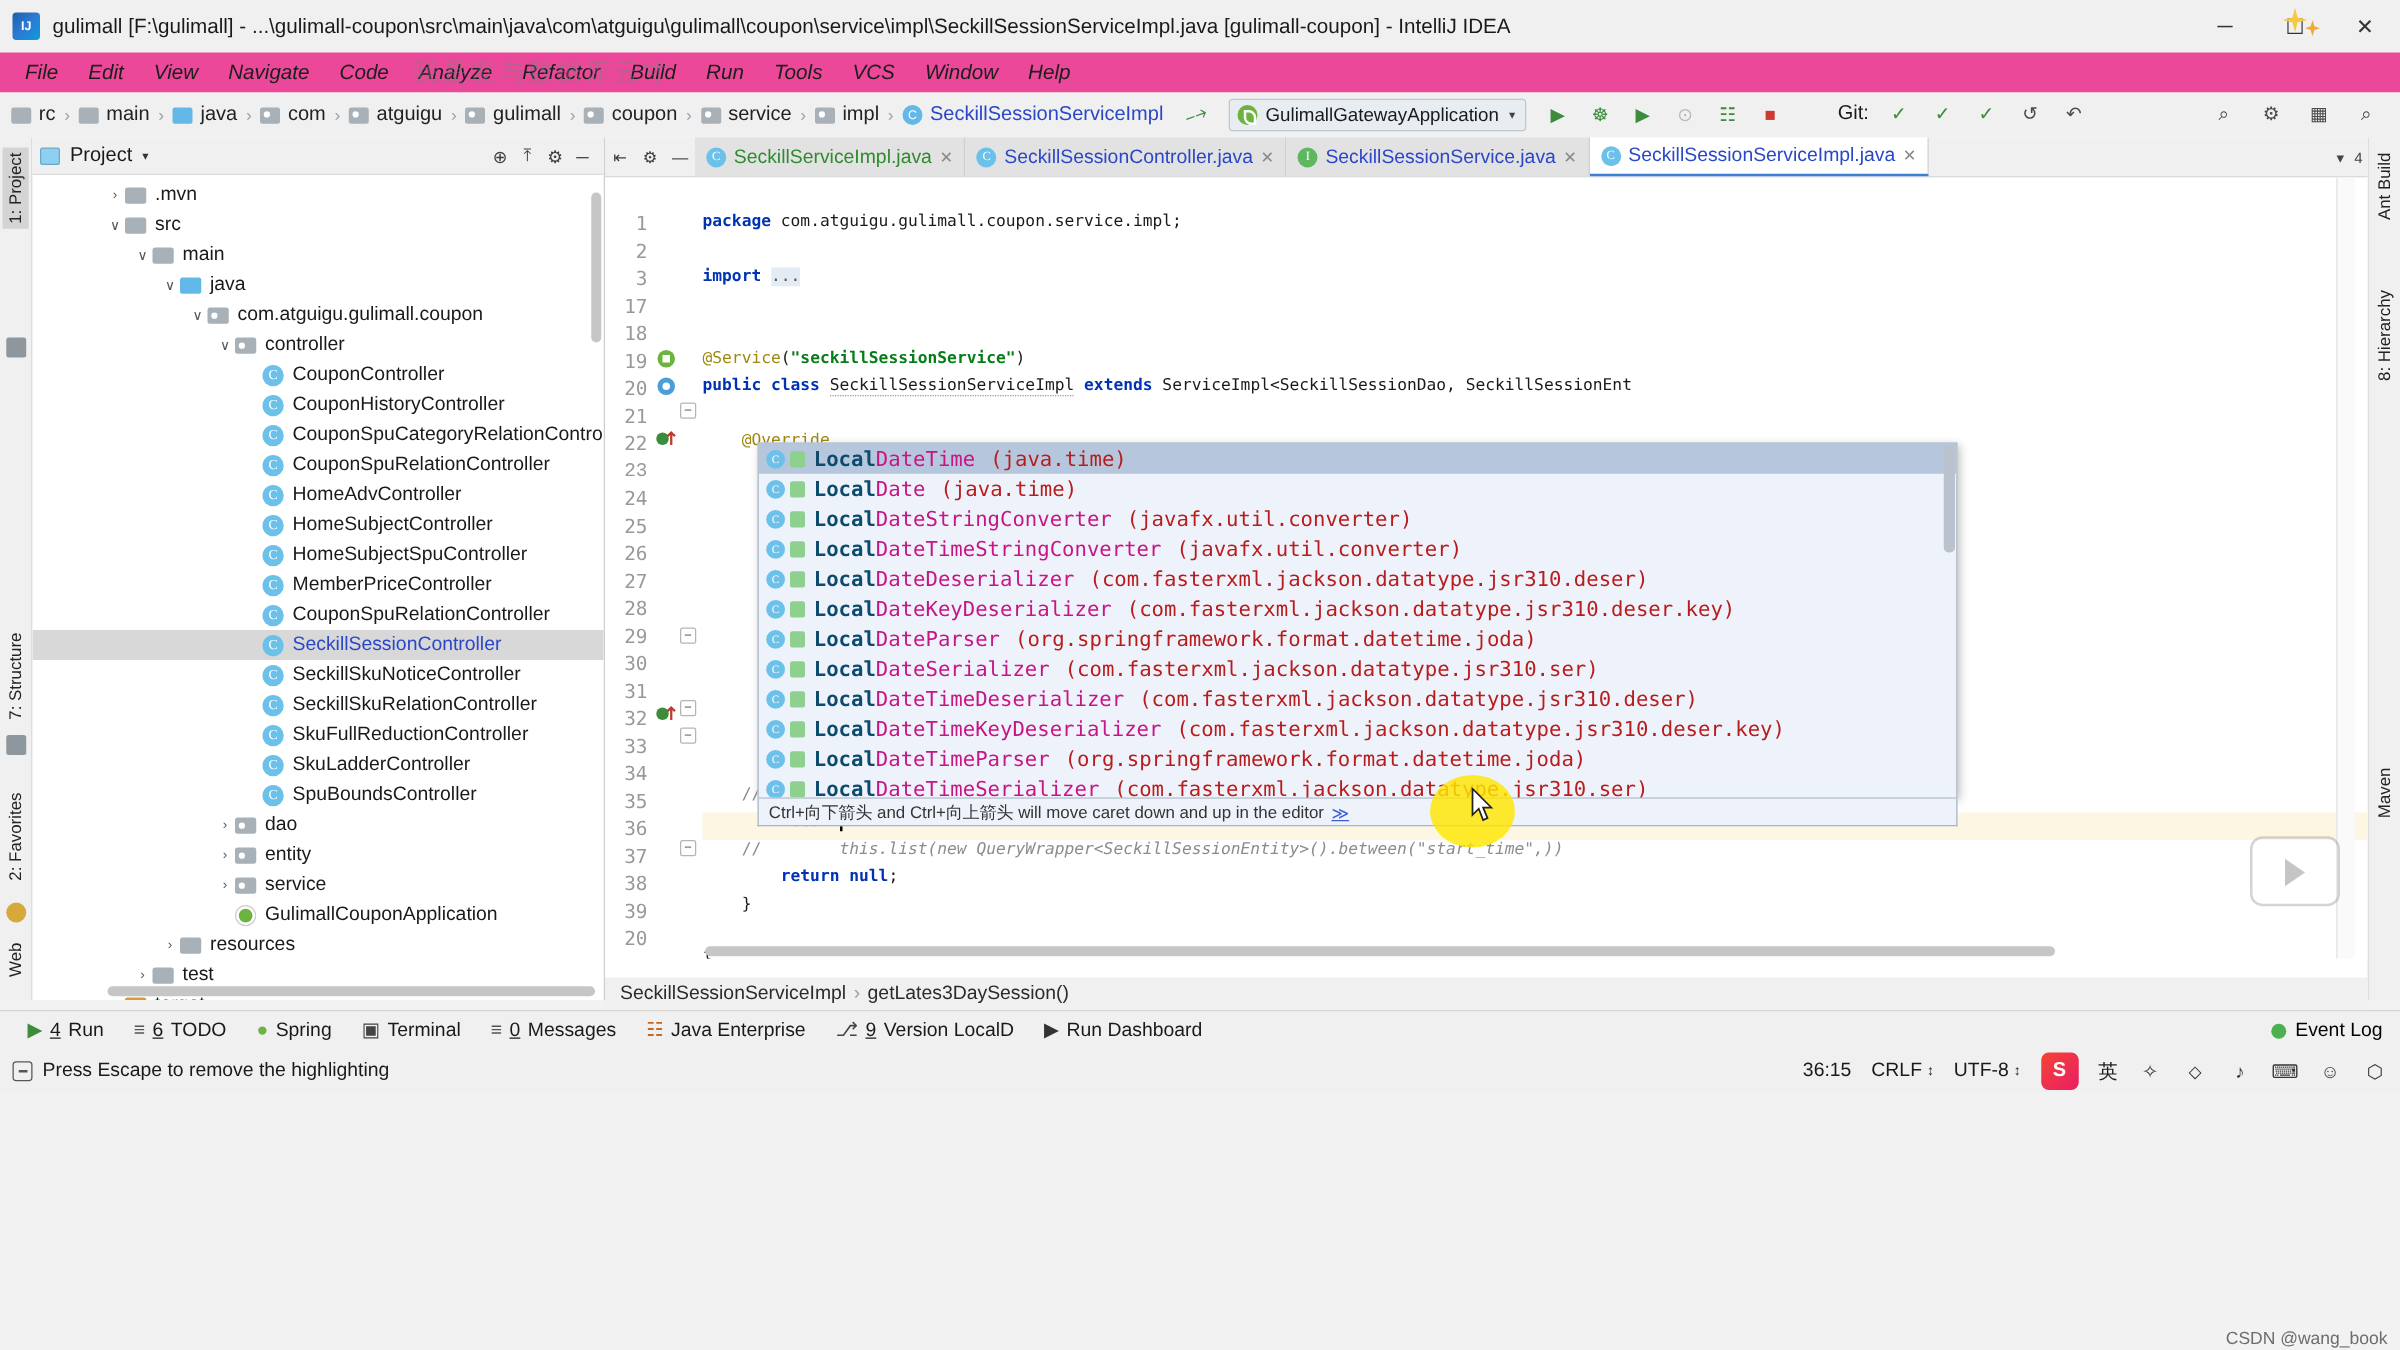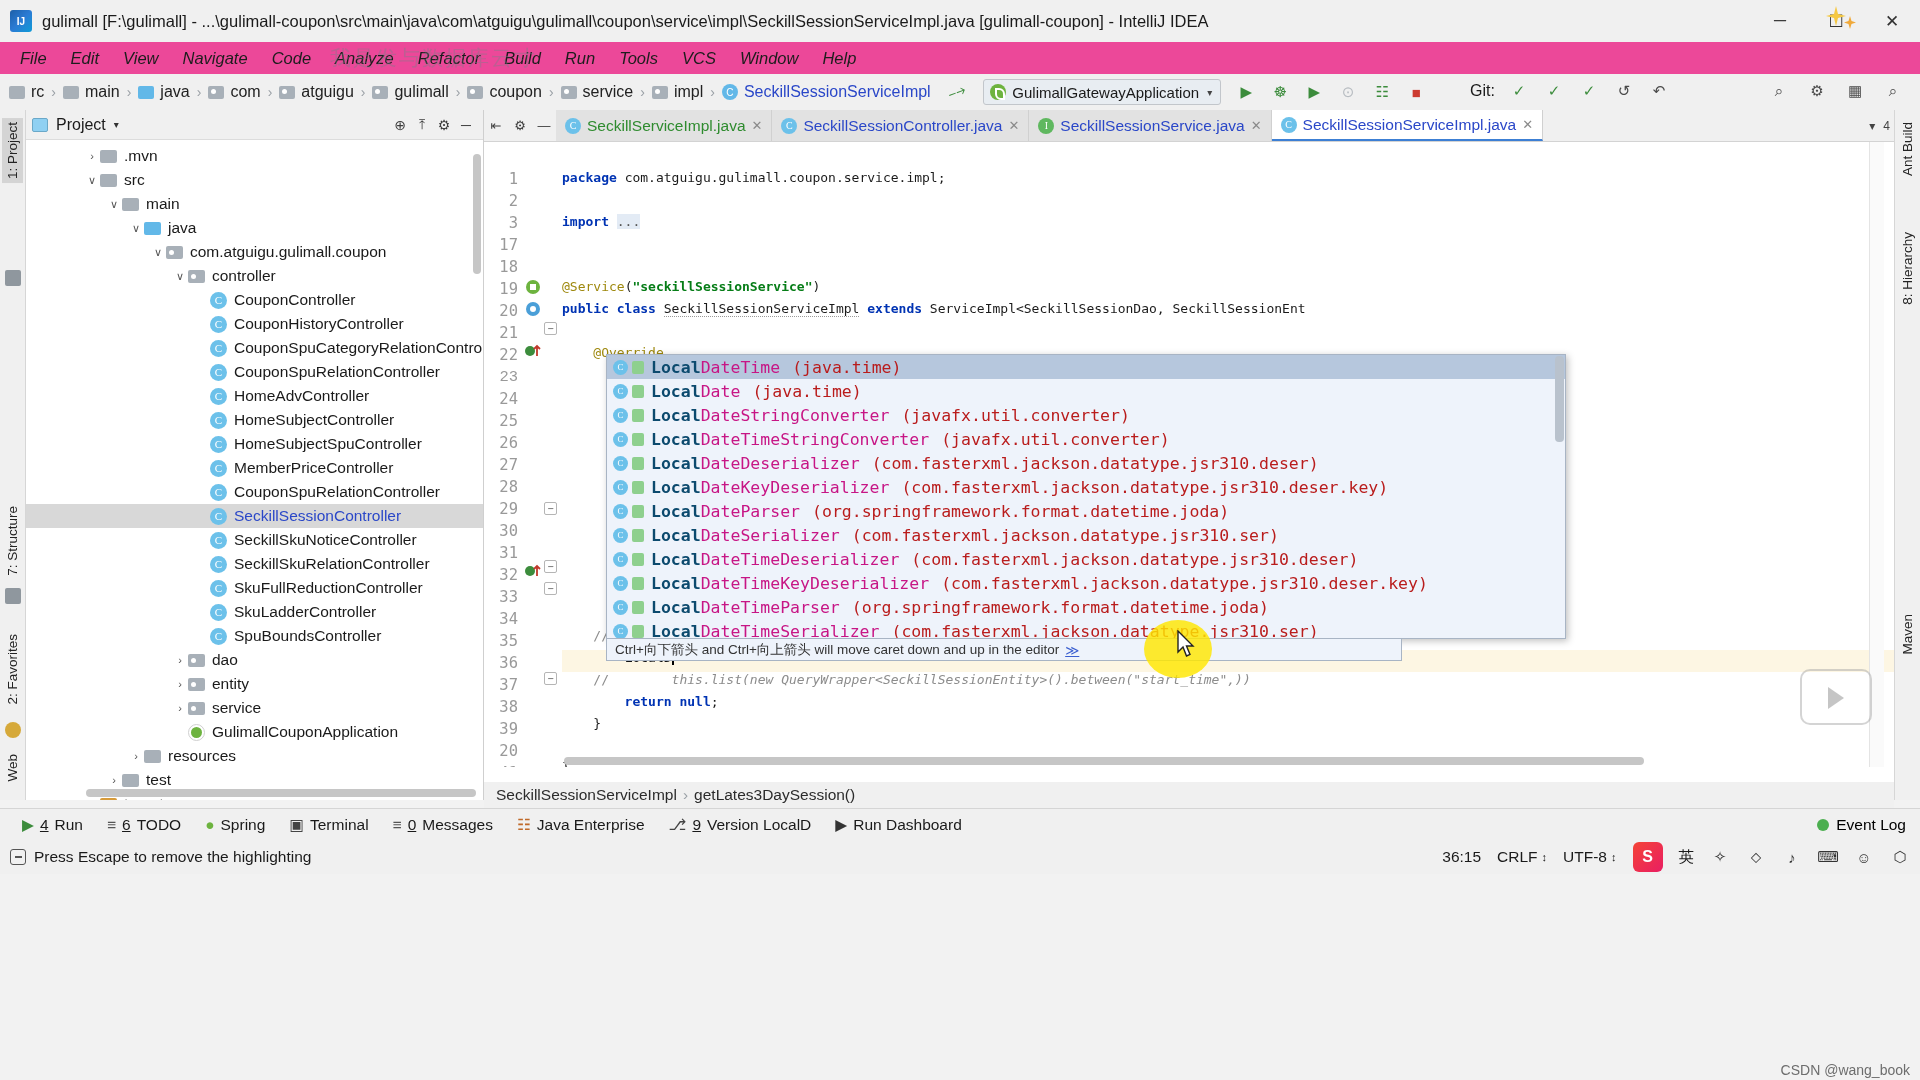--- a/index.html
+++ b/index.html
@@ -158,21 +158,21 @@
      font-family:"DejaVu Sans Mono","Liberation Mono",monospace; }
   .pop-row.sel { background:#b6c7dd; }
   .pi { width:15px;height:15px;border-radius:50%;background:#6cc1ea;color:#fff;font-size:9px;
      display:flex;align-items:center;justify-content:center;flex:0 0 15px;
      font-family:"Liberation Serif",serif;}
   .pi2 { width:12px;height:13px;background:#8ed08e;border-radius:2px;flex:0 0 12px; margin-right:3px;}
   .pname { color:#c71585; }
   .pname b { color:#0c4a6e; font-weight:bold; }
   .ppkg { color:#b91c1c; }
   .pop-scroll { position:absolute; right:1px; top:1px; width:9px; height:86px; background:#b9c2cd; border-radius:4px;}
-  .pop-hint { position:absolute; left:122px; top:497px; width:796px; height:22px;
+  .pop-hint { position:absolute; left:122px; top:497px; width:960px; height:22px;
      background:#eef3fb; border:1px solid #a8b4c4; border-top:none; display:flex; align-items:center;
      padding-left:8px; font-size:13.5px; color:#333; font-family:"Liberation Sans",sans-serif;}
   .pop-hint a { color:#3b5fd0; margin-left:6px; }
 
   .cursor-hl { position:absolute; width:68px; height:58px; border-radius:50%;
      background:#ffe600; opacity:.82; }
 
   .play-ghost { position:absolute; right:22px; bottom:42px; width:72px; height:56px;
      border:2px solid rgba(160,160,160,.45); border-radius:10px; }
   .play-ghost::after{ content:""; position:absolute; left:26px; top:16px;

